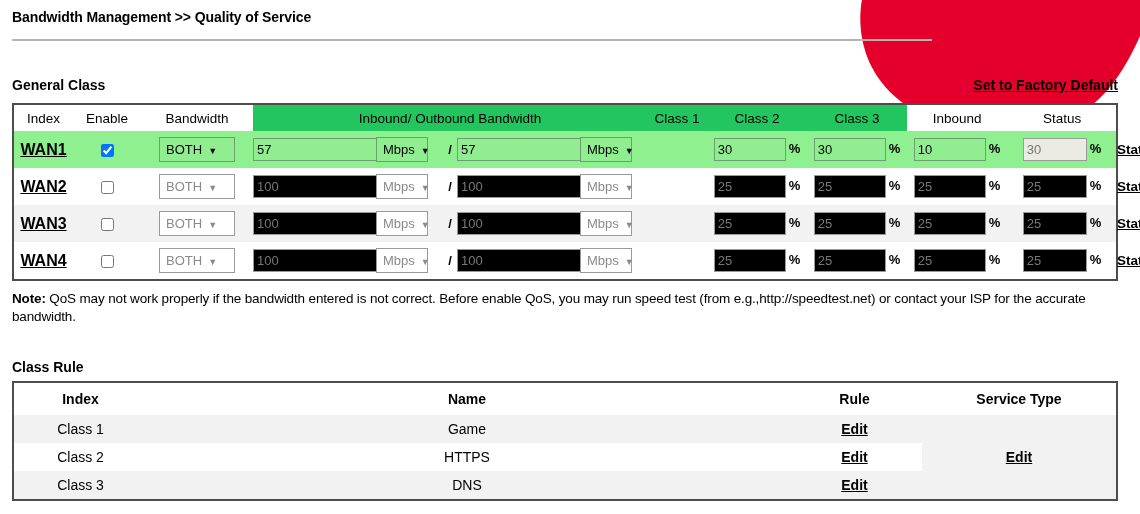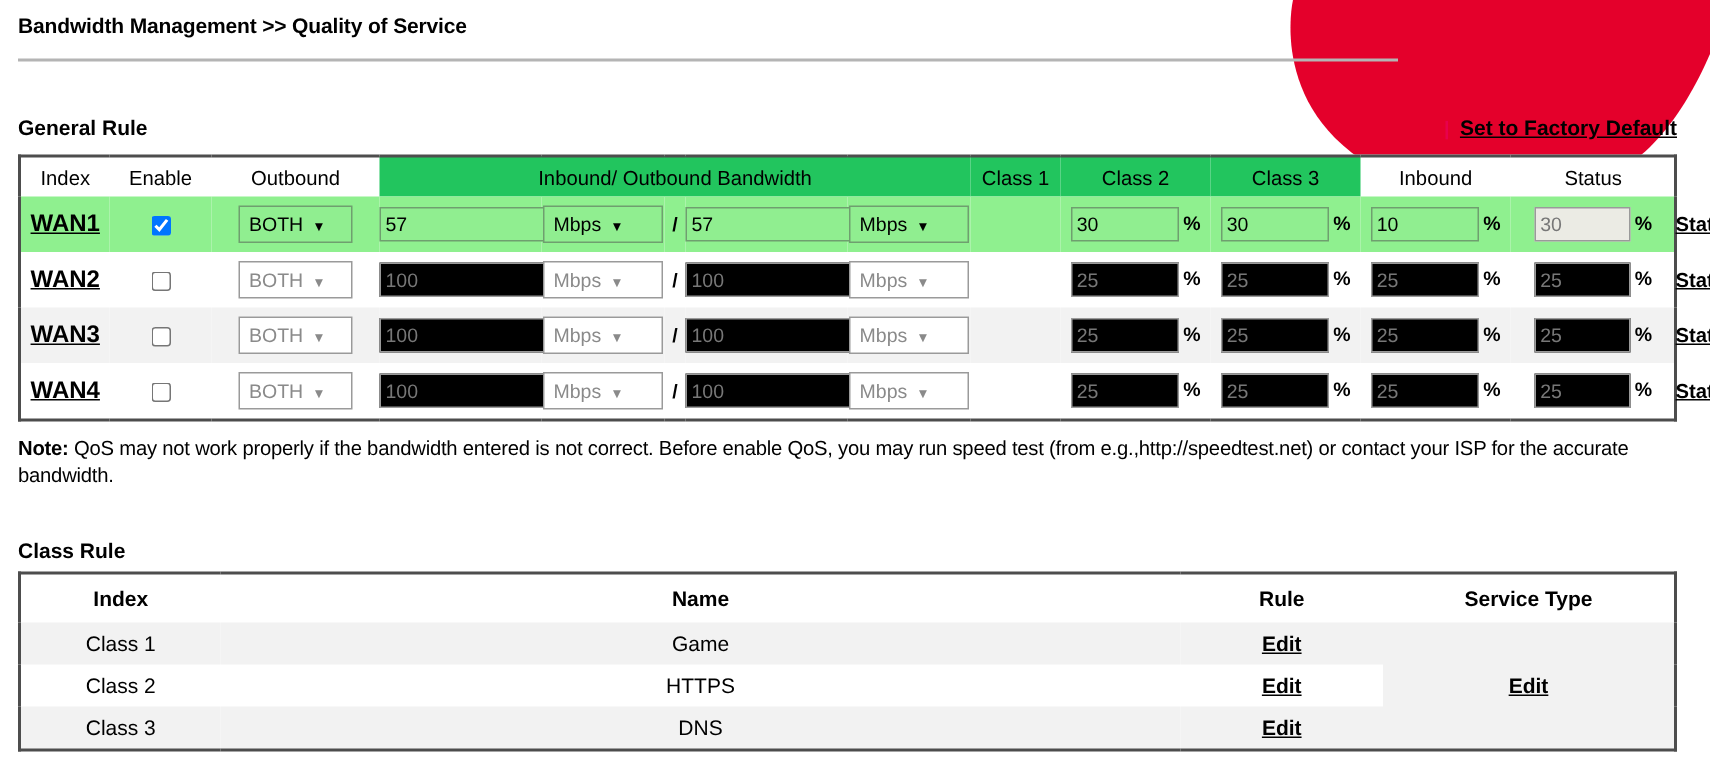--- a/index.html
+++ b/index.html
@@ -103,21 +103,21 @@
     color:#8a8a8a;
     font-size:13px;
     padding:0 4px 0 6px;
     vertical-align:middle;
     text-align:left;
     position:relative;
   }
   .row.on .sel{background:#90ee90;color:#000;border-color:#6f9f6f;}
   .sel .arrow{font-size:9px;margin-left:6px;}
   .sel.dir{width:76px;}
-  .sel.unit{width:80px;}
+  .sel.unit{width:52px;}
 
   .slash{font-weight:bold;font-size:13px;margin:0 3px;}
   .pctsign{font-weight:bold;font-size:13px;margin-left:3px;}
 
   
   .note{
     position:absolute;left:12px;top:290px;width:1112px;
     font-size:13.5px;line-height:18px;letter-spacing:-0.15px;
   }
   .note b{font-weight:bold;}
@@ -143,21 +143,21 @@
 
 <div class="brand-wrap">
   <svg width="320" height="175" viewBox="0 0 320 175">
     <path d="M320,0 L42,0 C42,0 30,52 70,92 C110,132 180,140 232,126 C280,113 305,70 320,36 Z" fill="#e4002b"></path>
   </svg>
 </div>
 
 <div class="breadcrumb">Bandwidth Management &gt;&gt; Quality of Service</div>
 <div class="top-rule"></div>
 
-<div class="sec-title" id="general-setup-title">General Rule</div>
+<div class="sec-title" id="general-setup-title">General Class</div>
 
 <div class="factory">
   <span class="pipe">|</span><a href="#">Set to Factory Default</a>
 </div>
 
 <table id="general-table">
   <colgroup>
     <col style="width:60px">
       <col style="width:68px">
       <col style="width:112px">
@@ -170,21 +170,21 @@
     <col style="width:100px">
       <col style="width:100px">
       <col style="width:100px">
     <col style="width:110px">
   </colgroup>
 
   <tbody>
       <tr class="hdr">
     <td>Index</td>
     <td>Enable</td>
-    <td>Outbound</td>
+    <td>Bandwidth</td>
     <td colspan="5" class="hl">Inbound/ Outbound Bandwidth</td>
     <td class="hl">Class 1</td>
     <td class="hl">Class 2</td>
     <td class="hl">Class 3</td>
     <td>Inbound</td>
     <td>Status</td>
   </tr>
 
   <tr class="row on">
     <td>

